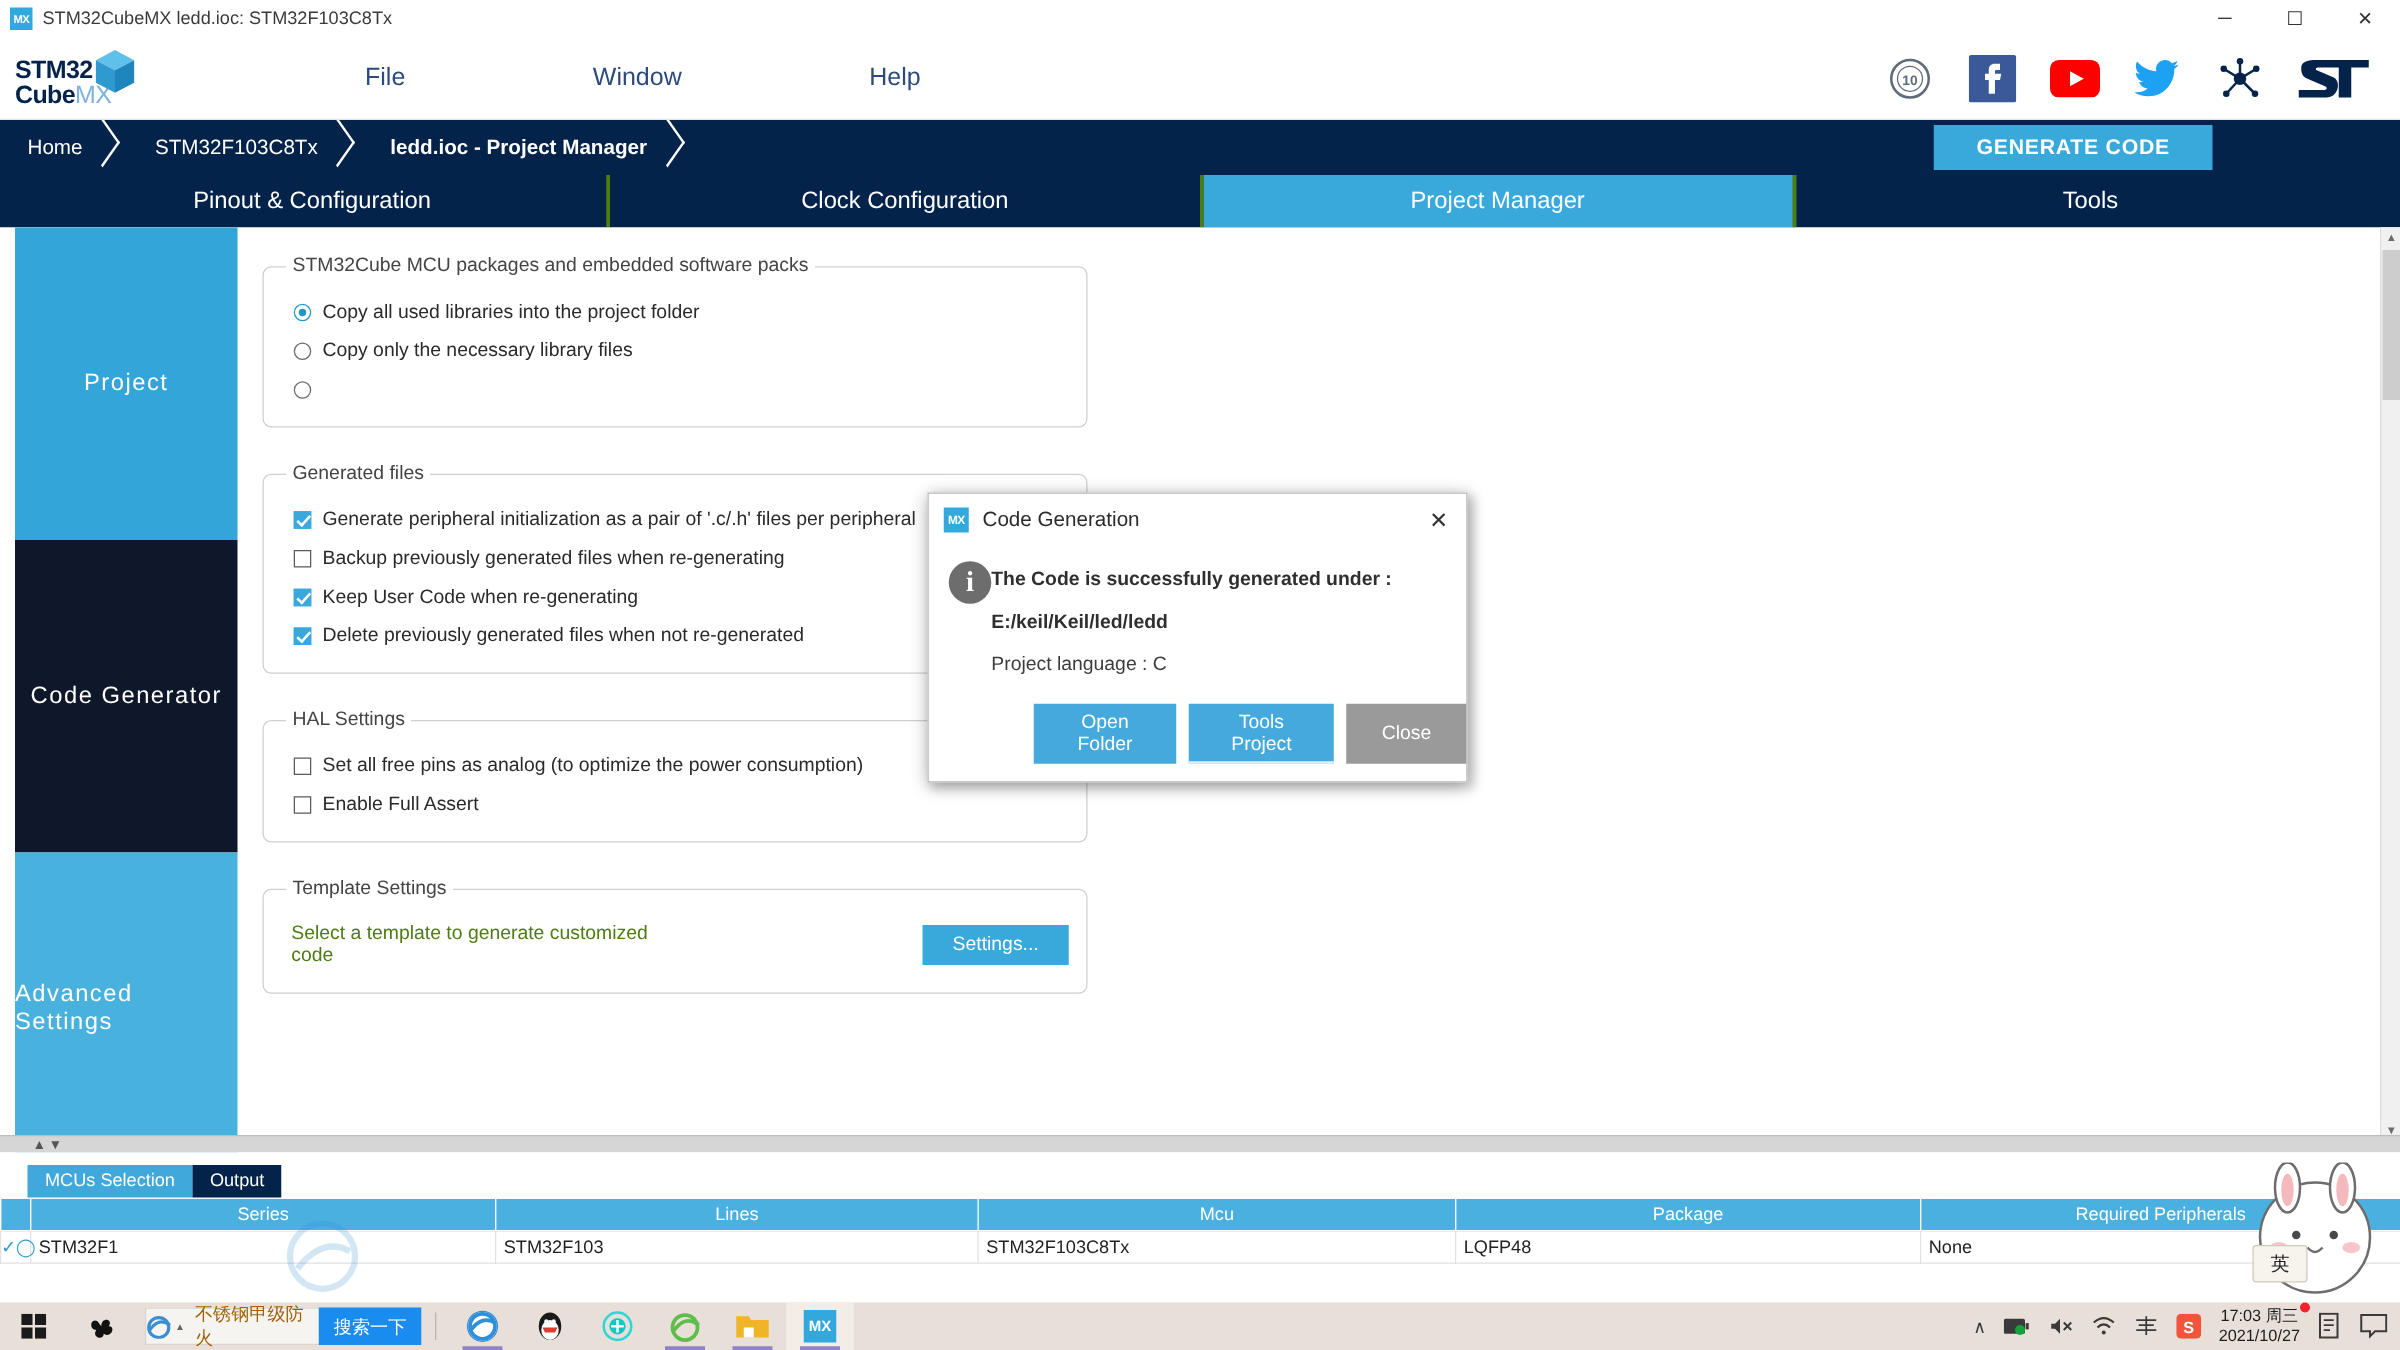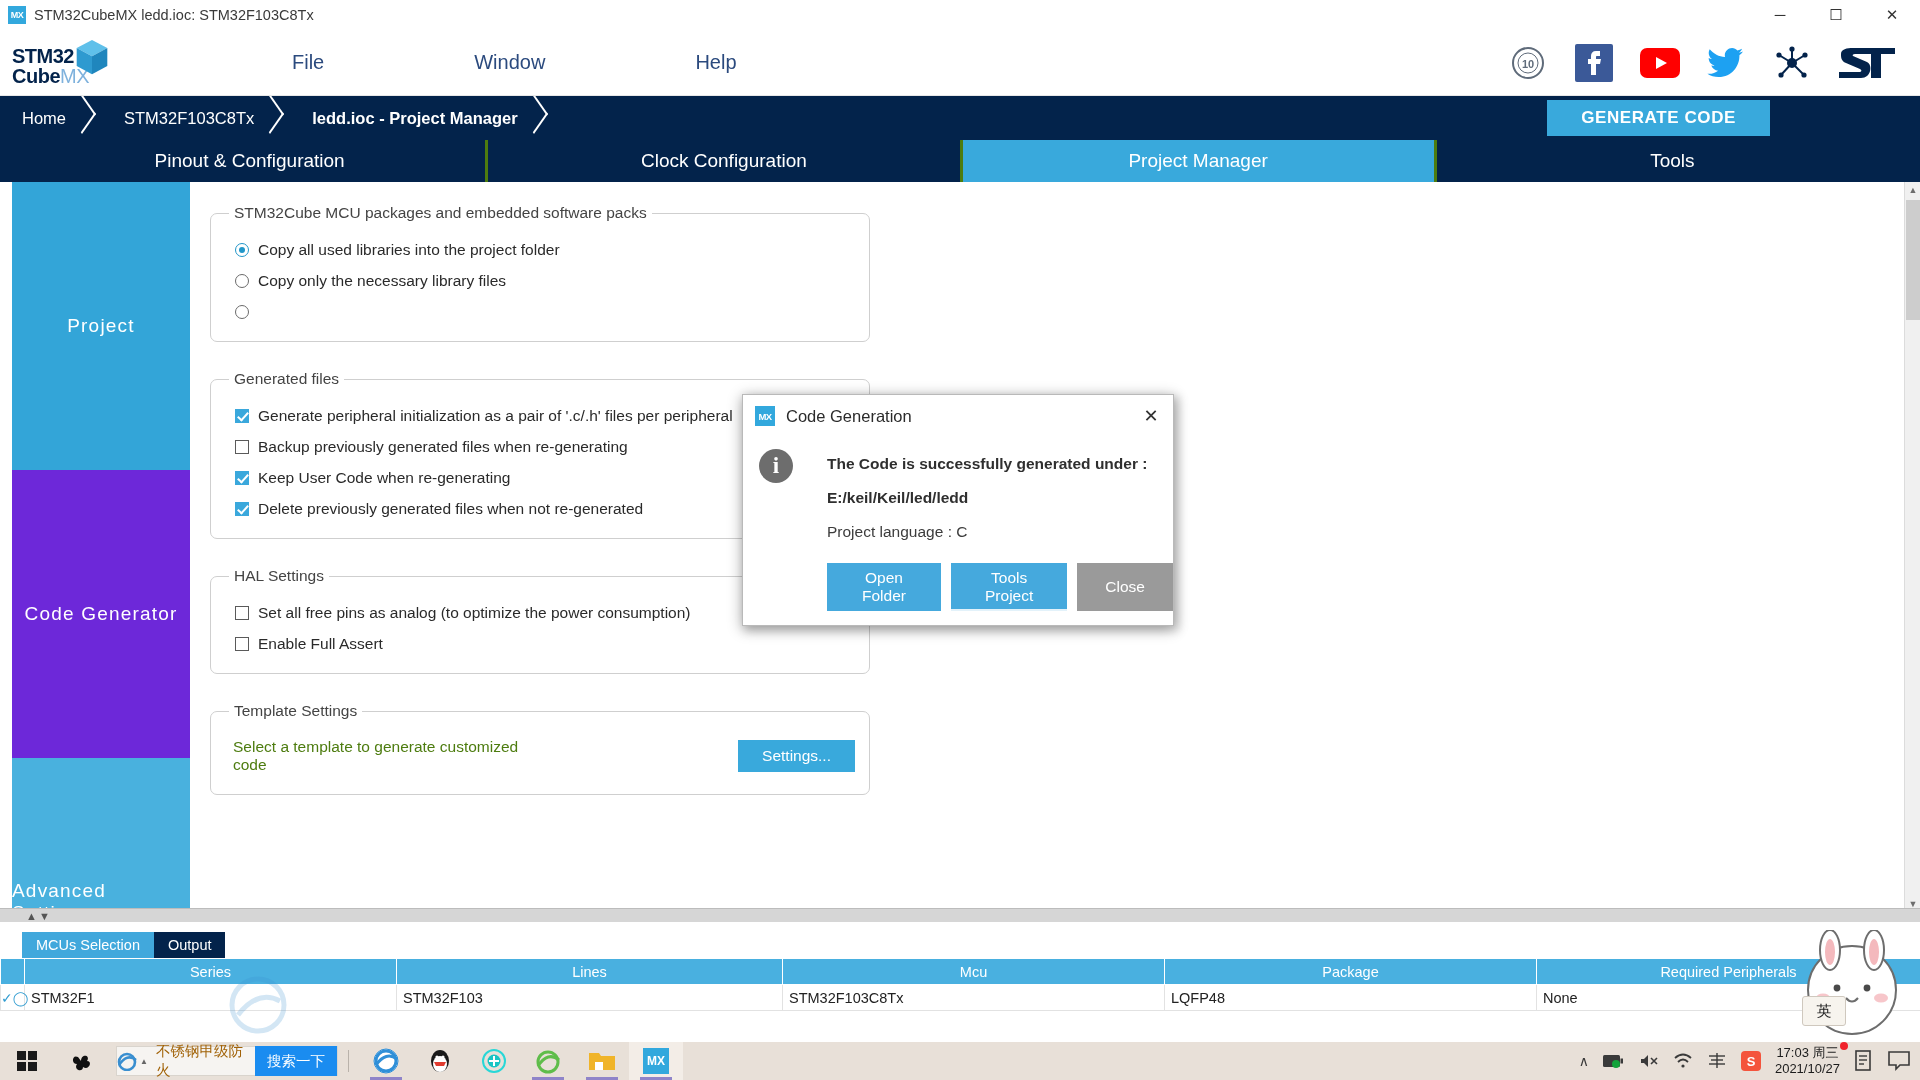--- a/index.html
+++ b/index.html
@@ -87,26 +87,26 @@
   .mtab:last-child { border-right: none; }
   .mtab.active { background: #39a9dc; }
 
   
   .workspace {
     position: absolute; left: 0; top: 182px; width: 1920px; height: 730px;
     background: #ffffff; display: flex;
   }
   .sidebar { width: 190px; padding-left: 12px; padding-top: 0px; }
   .side-item {
-    width: 178px; height: 288px; display: flex; align-items: center;
+    width: 178px; height: 250px; display: flex; align-items: center;
     justify-content: center; color: #ffffff; font-size: 19px;
     letter-spacing: 1.2px; cursor: pointer;
   }
   .side-item.s1 { background: #33a5d8; }
-  .side-item.s2 { background: #6d28d9; }
+  .side-item.s2 { background: #0f172a; }
   .side-item.s3 { background: #49b1de; }
 
   .panel { flex: 1; position: relative; padding-left: 20px; padding-top: 22px; }
 
   fieldset.group {
     border: 1px solid #cfcfcf; border-radius: 7px;
     width: 660px; padding: 12px 14px 14px 14px; margin-bottom: 28px;
     position: relative; background: #fff;
   }
   fieldset.group > legend {
@@ -204,21 +204,21 @@
     margin-left: auto; width: 44px; height: 42px; display: flex;
     align-items: center; justify-content: center; font-size: 18px; color: #333; cursor: pointer;
   }
   .dlg-body { display: flex; padding: 6px 0 0 16px; }
   .info-icon {
     width: 34px; height: 34px; border-radius: 50%; background: #6d6d6d;
     color: #fff; font-size: 23px; font-weight: bold; flex: none;
     display: flex; align-items: center; justify-content: center;
     font-family: "Liberation Serif", serif; margin-top: 6px;
   }
-  .dlg-msgs { margin-left: 34px; padding-top: 12px; }
+  .dlg-msgs { padding-top: 12px; }
   .dlg-line { font-size: 15.5px; color: #3c3c3c; margin-bottom: 16px; }
   .dlg-line.bold { font-weight: bold; color: #2f2f2f; }
   .dlg-btns { display: flex; gap: 10px; padding-left: 84px; margin-top: 6px; }
   .dbtn {
     font-size: 15.5px; padding: 6px 16px; color: #fff; cursor: pointer;
     border: none;
   }
   .dbtn.blue { background: #45a9dd; }
   .dbtn.blue.focus { box-shadow: inset 0 -2px 0 0 rgba(255,255,255,0.85); }
   .dbtn.gray { background: #9a9a9a; padding: 6px 28px; }

